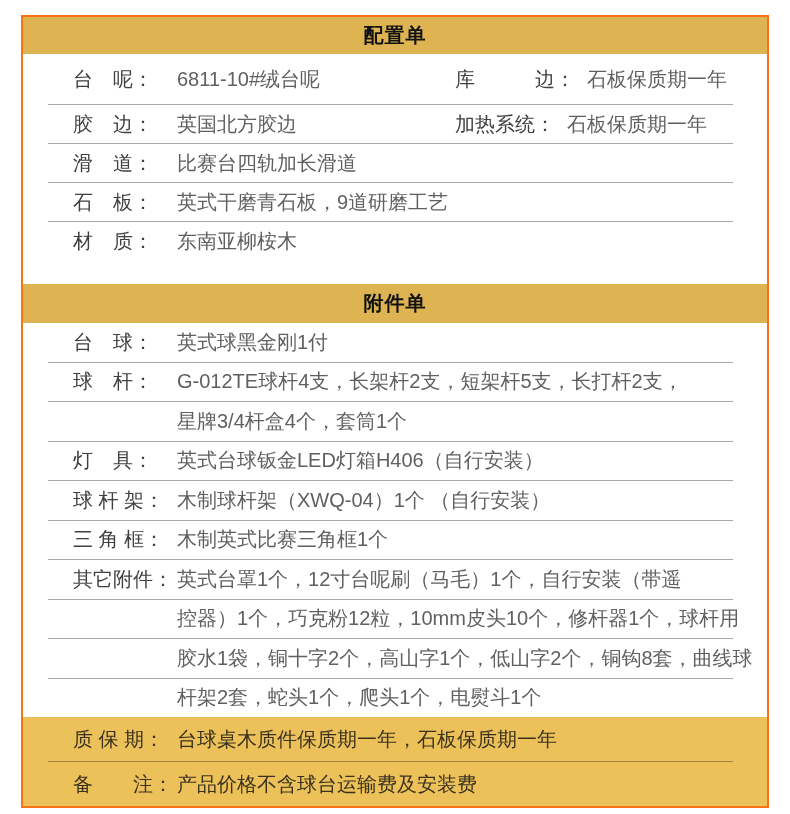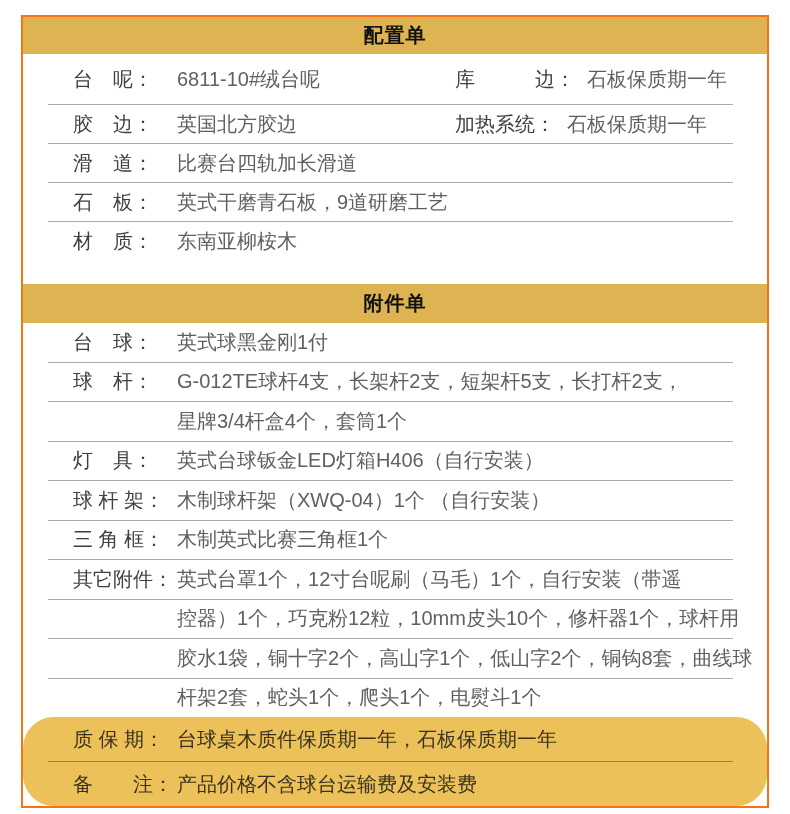--- a/index.html
+++ b/index.html
@@ -68,21 +68,20 @@
     margin-left: 25px;
     margin-right: 34px;
   }
   .footer {
     flex: none;
     height: 89px;
     background: #ecc159;
     display: flex;
     flex-direction: column;
     justify-content: center;
-    border-radius: 31px;
   }
   .footer .row {
     min-height: 44px;
     color: #3a321e;
     font-weight: 500;
   }
   .footer .row .labelwrap { color: #3a321e; }
   .footer .divider { background: #a0813b; }
 </style>
 </head>

